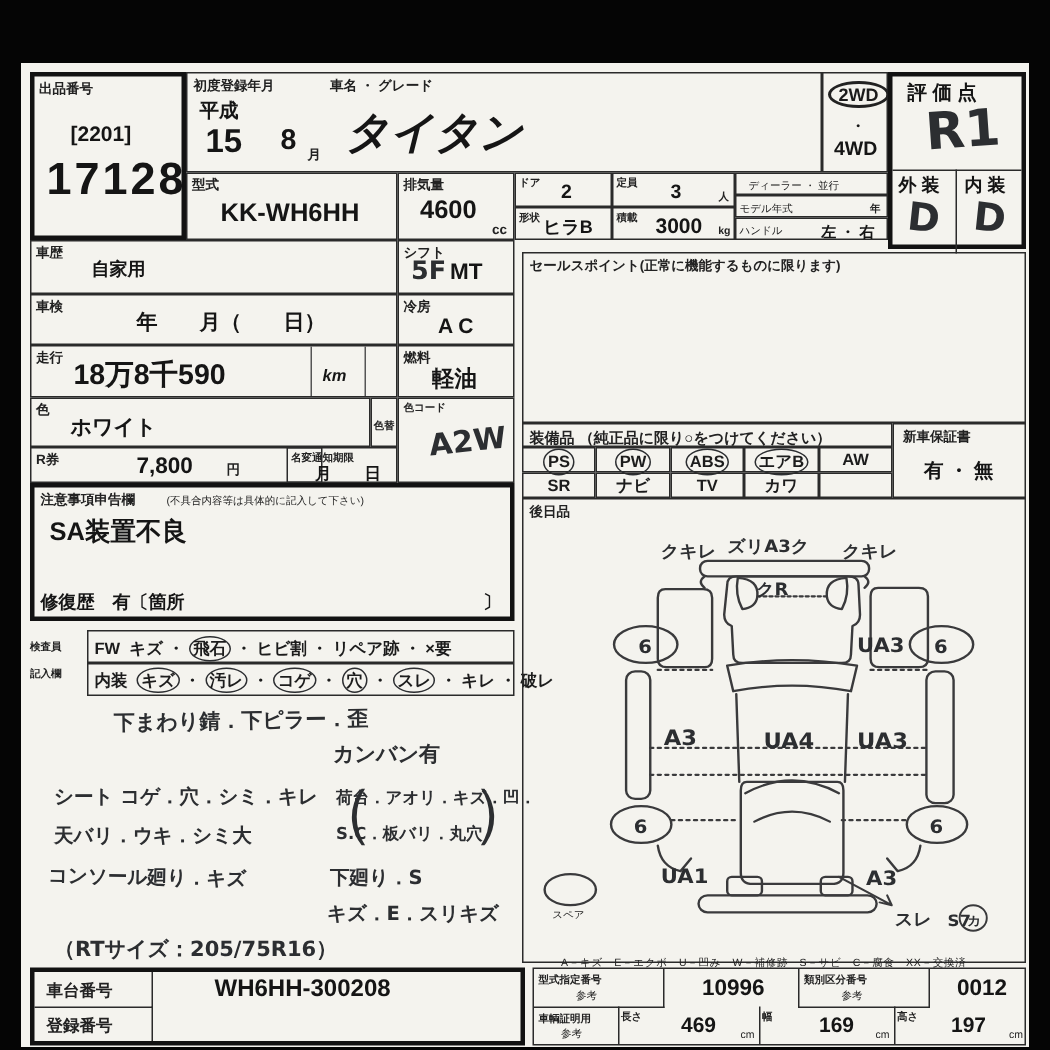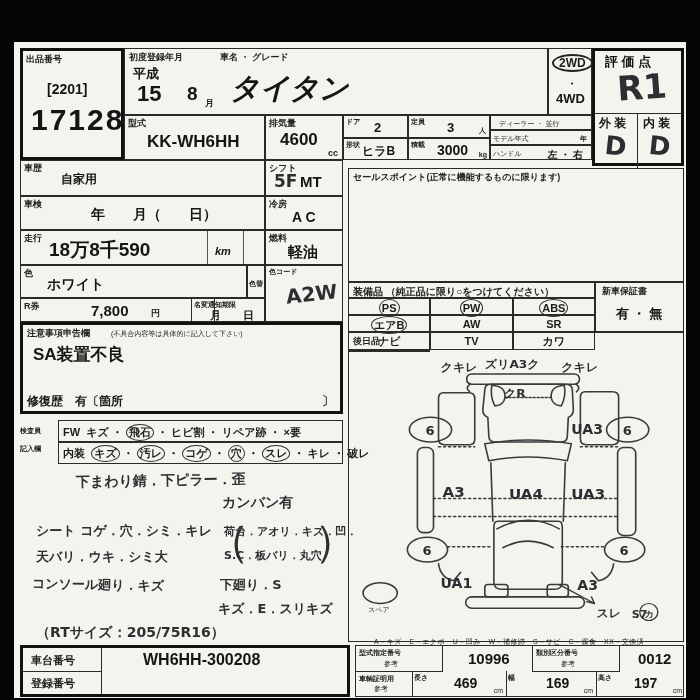--- a/index.html
+++ b/index.html
@@ -9,21 +9,21 @@
   .abs{position:absolute;}
   .cell{position:absolute;border:1px solid #2a2a2a;box-sizing:border-box;background:transparent;}
   .thick{border:3px solid #121212;}
   .lbl{position:absolute;font-size:9px;font-weight:bold;color:#222;white-space:nowrap;}
   .lbl7{font-size:7px;}
   .val{position:absolute;font-weight:bold;color:#151515;white-space:nowrap;}
   .hw{font-family:"DejaVu Sans",sans-serif;color:#2c2e31;font-weight:600;white-space:nowrap;}
   .circ{display:inline-block;border:1.5px solid #2c2e31;border-radius:50%;padding:0 2px;}
   .oval{display:inline-block;border:2px solid #222;border-radius:50%;padding:0 5px;}
   .row{white-space:nowrap;}
-  .eqgrid{position:absolute;display:grid;grid-template-columns:repeat(3,1fr);grid-template-rows:17px 17px;}
+  .eqgrid{position:absolute;display:grid;grid-template-columns:repeat(5,1fr);grid-template-rows:17px 17px;}
   .eqcell{border:1px solid #2a2a2a;box-sizing:border-box;text-align:center;font-weight:bold;font-size:11px;line-height:16px;}
   svg text{font-family:"DejaVu Sans",sans-serif;}
 </style>
 </head>
 <body>
 
 <div id="canvas">
  <div id="sheet">
 
   <div class="cell thick" style="left:6px;top:6px;width:104px;height:112px;">

